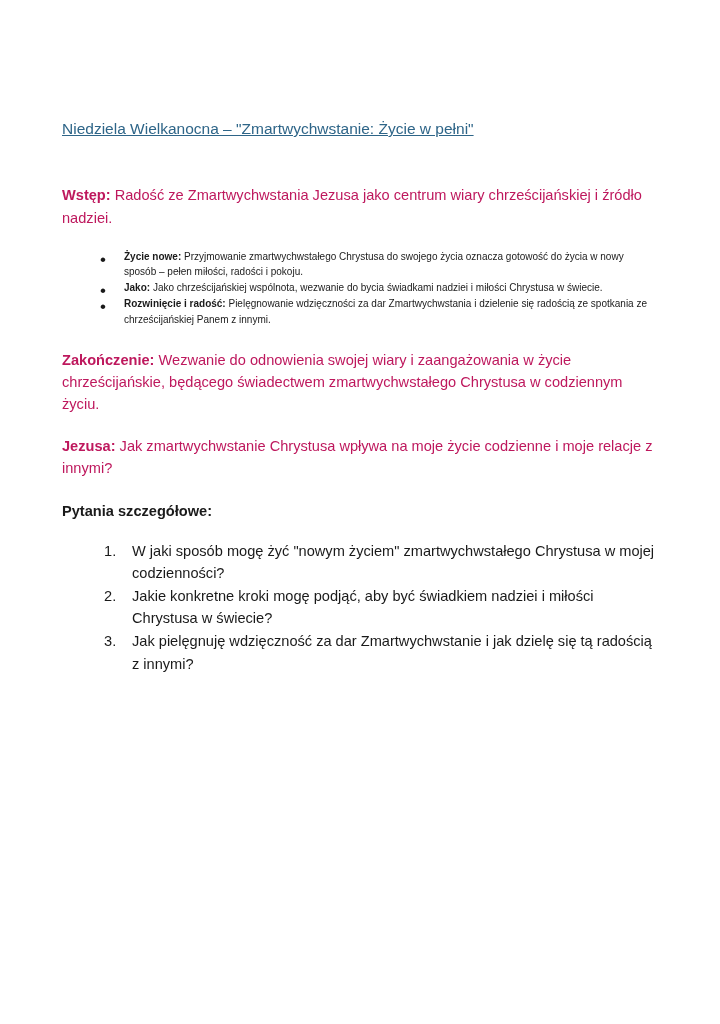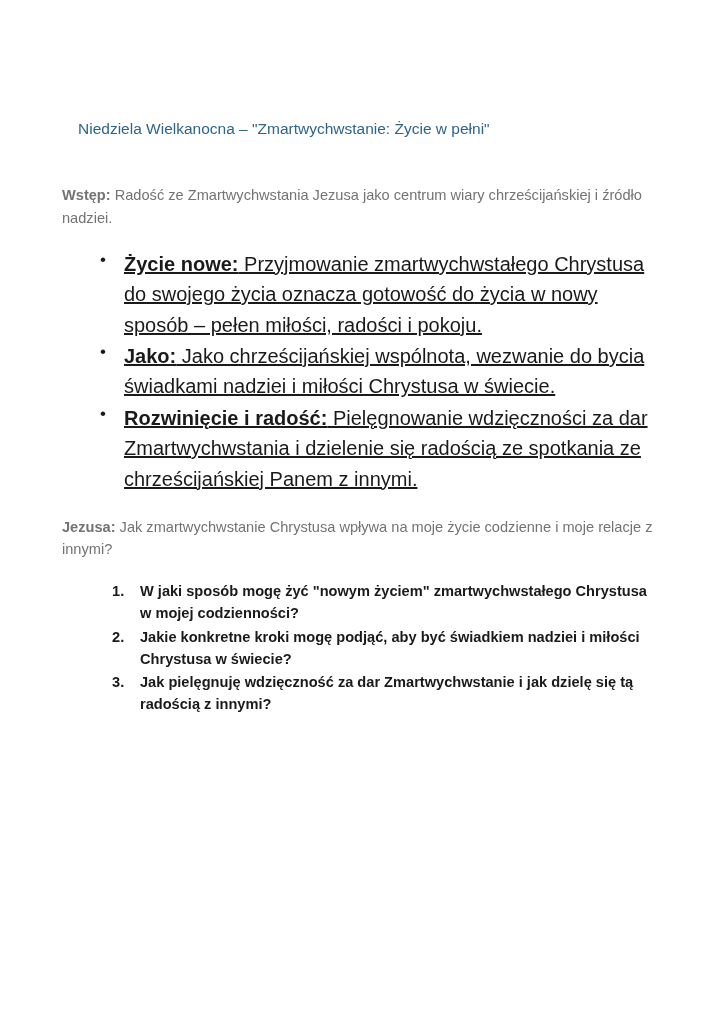--- a/index.html
+++ b/index.html
@@ -18,66 +18,65 @@
     position: relative;
     width: 720px;
     height: 1024px;
     box-sizing: border-box;
     padding: 118px 64px 0 62px;
   }
   .doc-title {
     color: #2e6588;
     font-size: 15.5px;
     line-height: 1.45;
-    margin: 0 0 44px 16px;
+    margin: 0 0 44px 0;
     font-weight: 400;
+    text-decoration: underline;
   }
   .para {
     font-size: 14.6px;
     line-height: 1.52;
     margin: 0 0 20px 0;
-    color: #737373;
+    color: #be185d;
   }
   .lead {
     font-weight: bold;
   }
   .section-head {
     font-size: 14.6px;
     line-height: 1.52;
     font-weight: bold;
     margin: 0 0 18px 0;
   }
   ul.bullets {
     margin: 0 0 22px 0;
     padding-left: 38px;
     list-style: none;
   }
   ul.bullets > li {
     position: relative;
-    font-size: 20px;
+    font-size: 10px;
     line-height: 1.52;
     margin-bottom: 1px;
     padding-left: 24px;
-    text-decoration: underline;
   }
   ul.bullets > li::before {
     content: "\2022";
     position: absolute;
     left: 0;
     top: -1px;
     font-size: 17px;
     line-height: 1.45;
     color: #1a1a1a;
   }
   ol.numbers {
-    margin: 8px;
+    margin: 0;
     padding-left: 42px;
     list-style: none;
     counter-reset: qnum;
-    font-weight: bold;
   }
   ol.numbers > li {
     position: relative;
     font-size: 14.6px;
     line-height: 1.52;
     padding-left: 28px;
     margin-bottom: 1px;
     counter-increment: qnum;
   }
   ol.numbers > li::before {
@@ -106,25 +105,29 @@
       <span class="lead">Życie nowe:</span><span> Przyjmowanie zmartwychwstałego Chrystusa do swojego życia oznacza gotowość do życia w nowy sposób – pełen miłości, radości i pokoju.</span>
     </li>
     <li>
       <span class="lead">Jako:</span><span> Jako chrześcijańskiej wspólnota, wezwanie do bycia świadkami nadziei i miłości Chrystusa w świecie.</span>
     </li>
     <li>
       <span class="lead">Rozwinięcie i radość:</span><span> Pielęgnowanie wdzięczności za dar Zmartwychwstania i dzielenie się radością ze spotkania ze chrześcijańskiej Panem z innymi.</span>
     </li>
   </ul>
 
+  <p class="para">
+    <span class="lead">Zakończenie:</span><span> Wezwanie do odnowienia swojej wiary i zaangażowania w życie chrześcijańskie, będącego świadectwem zmartwychwstałego Chrystusa w codziennym życiu.</span>
+  </p>
 
   <p class="para">
     <span class="lead">Jezusa:</span><span> Jak zmartwychwstanie Chrystusa wpływa na moje życie codzienne i moje relacje z innymi?</span>
   </p>
 
+  <p class="section-head">Pytania szczegółowe:</p>
 
   <ol class="numbers">
     <li>W jaki sposób mogę żyć "nowym życiem" zmartwychwstałego Chrystusa w mojej codzienności?</li>
     <li>Jakie konkretne kroki mogę podjąć, aby być świadkiem nadziei i miłości Chrystusa w świecie?</li>
     <li>Jak pielęgnuję wdzięczność za dar Zmartwychwstanie i jak dzielę się tą radością z innymi?</li>
   </ol>
 
 </div>
 
 </body></html>

